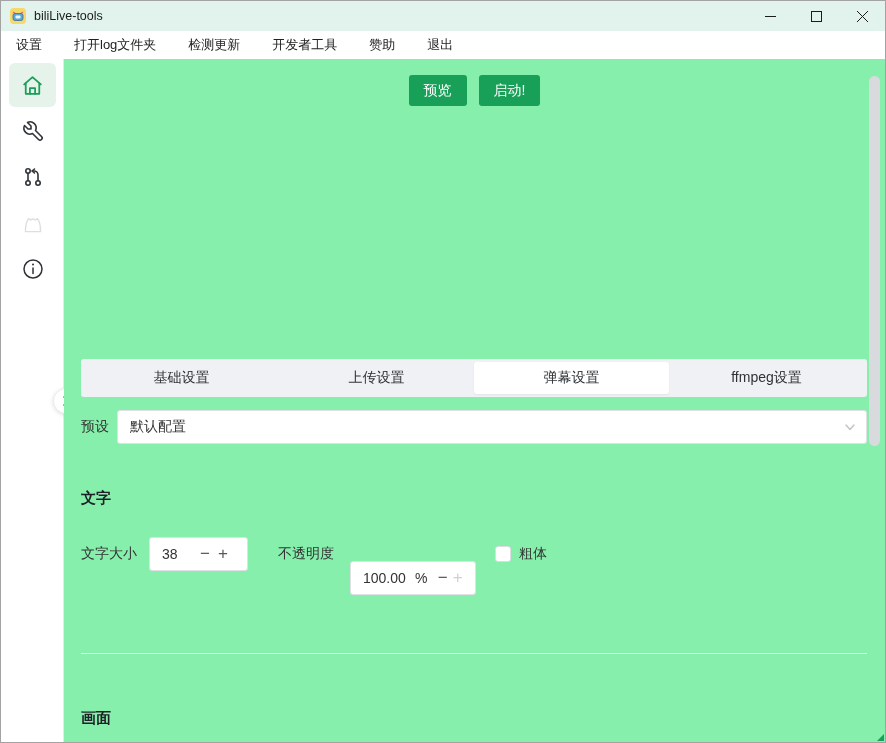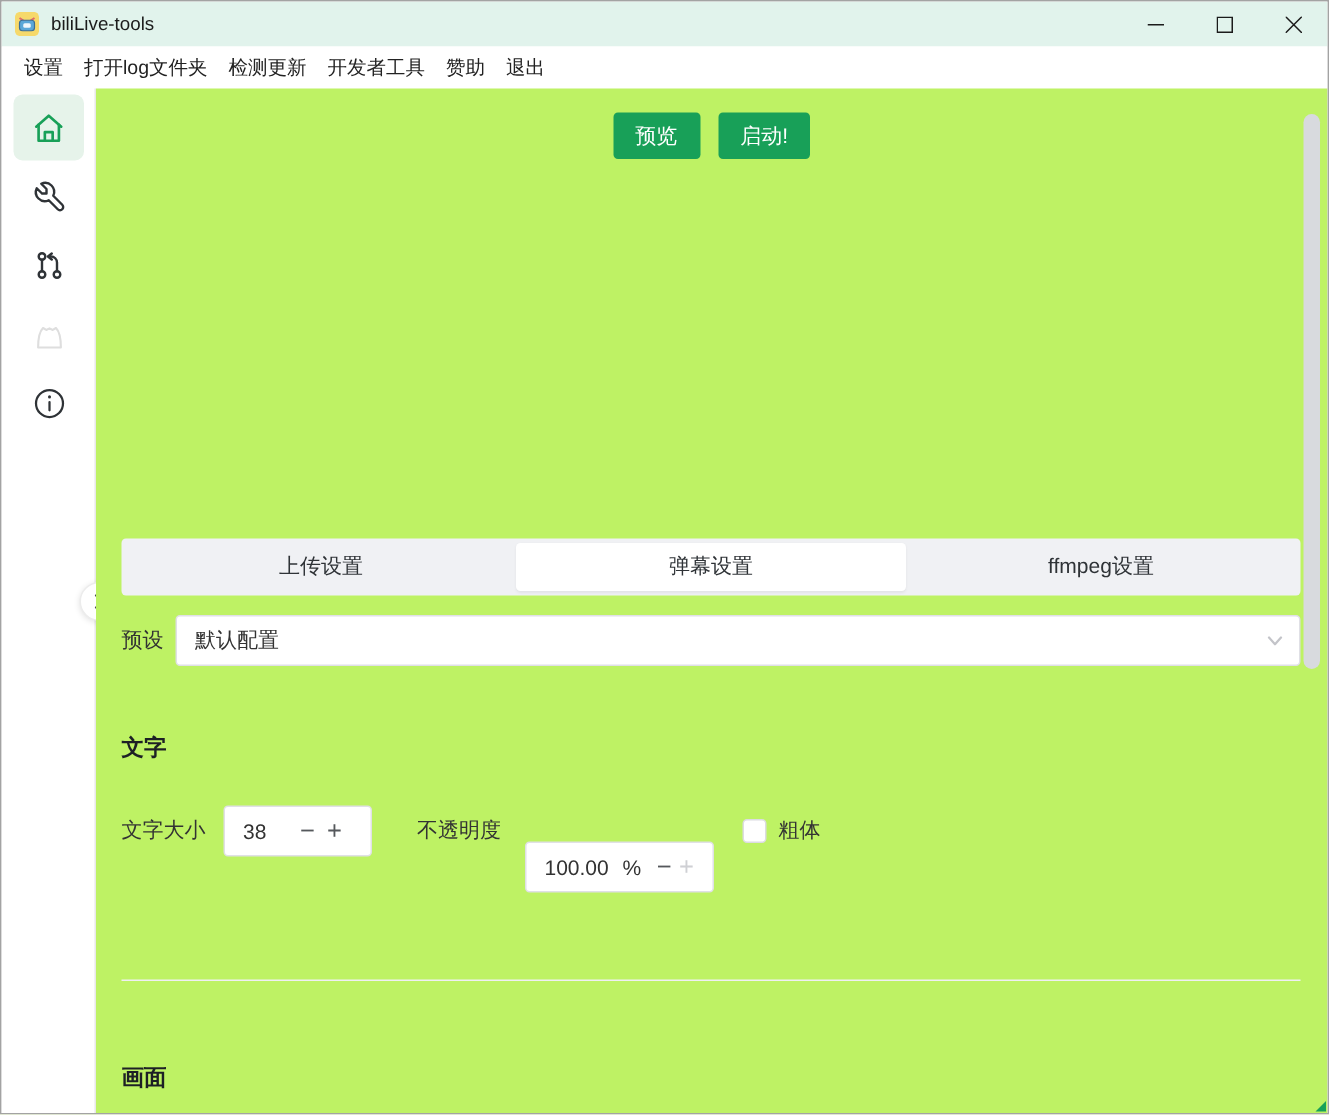--- a/index.html
+++ b/index.html
@@ -8,33 +8,33 @@
 
   
   .titlebar { position:absolute; top:0; left:0; right:0; height:30px; background:#e1f3ec; display:flex; align-items:center;text-align:center; }
   .app-icon { width:16px; height:16px; margin:0 8px 0 9px; border-radius:3px; }
   .title { font-size:12.5px; color:#1b1b1b; }
   .win-controls { position:absolute; right:0; top:0; height:30px; display:flex; }
   .win-btn { width:46px; height:30px; display:flex; align-items:center; justify-content:center; color:#1b1b1b; }
   .win-btn svg { display:block; }
 
   
-  .menubar { position:absolute; top:30px; left:0; right:0; height:28px; background:#fff; display:flex; align-items:center; padding-left:8px; }
+  .menubar { position:absolute; top:30px; left:0; right:0; height:28px; background:#fff; display:flex; align-items:center; padding-left:8px;gap:18px; }
   .menu-item { font-size:13px; color:#222; padding:3px 7px; cursor:default; }
 
   
   .sidebar { position:absolute; top:58px; left:0; bottom:0; width:63px; background:#fff; border-right:1px solid #e8e8e8; }
   .side-item { width:47px; height:44px; margin:0 0 2px 8px; display:flex; align-items:center; justify-content:center; border-radius:6px; }
   .side-item.first { margin-top:4px; }
   .side-item.active { background:#e6f3ea; }
   .side-item svg { display:block; }
   .collapse-btn { position:absolute; top:329px; left:-11px; width:26px; height:26px; background:#fff; border:1px solid #ececec; border-radius:50%; box-shadow:0 1px 4px rgba(0,0,0,.12); display:flex; align-items:center; justify-content:center; }
 
   
-  .main { position:absolute; top:58px; left:63px; right:0; bottom:0; background:#bef264; }
+  .main { position:absolute; top:58px; left:63px; right:0; bottom:0; background:#86efac; }
 
   .btn-row { position:absolute; top:16px; left:0; width:100%; display:flex; justify-content:center; gap:12px; }
   .btn { height:31px; padding:0 15px; background:#18a058; color:#fff; font-size:14px; border:none; border-radius:3px; display:flex; align-items:center; cursor:pointer; font-family:inherit; }
 
   .dropzone { position:absolute; top:67px; left:17px; width:786px; height:220px; border:1px dashed #dddde2; border-radius:3px; background:#fff; text-align:center; }
   .dropzone .dz-icon { margin:46px auto 0; width:52px; }
   .dz-title { margin-top:14px; font-size:16px; color:#333; }
   .dz-sub { margin-top:16px; font-size:14px; color:#74787d; }
 
   .tabbar { position:absolute; top:300px; left:17px; width:786px; height:38px; background:#f0f1f4; border-radius:3px; display:flex; padding:3px; }
@@ -155,20 +155,21 @@
 
   <div class="main">
 
     <div class="btn-row">
       <button class="btn">预览</button>
       <button class="btn">启动!</button>
     </div>
 
 
     <div class="tabbar">
+      <div class="tab">基础设置</div>
       <div class="tab">上传设置</div>
       <div class="tab active">弹幕设置</div>
       <div class="tab">ffmpeg设置</div>
     </div>
 
     <div class="preset-row">
       <span class="row-label">预设</span>
       <div class="select preset-select">
         <span>默认配置</span>
         <svg class="sel-caret" width="12" height="12" viewBox="0 0 12 12" fill="none" stroke="#c3c4c9" stroke-width="1.5" stroke-linecap="round" stroke-linejoin="round">

